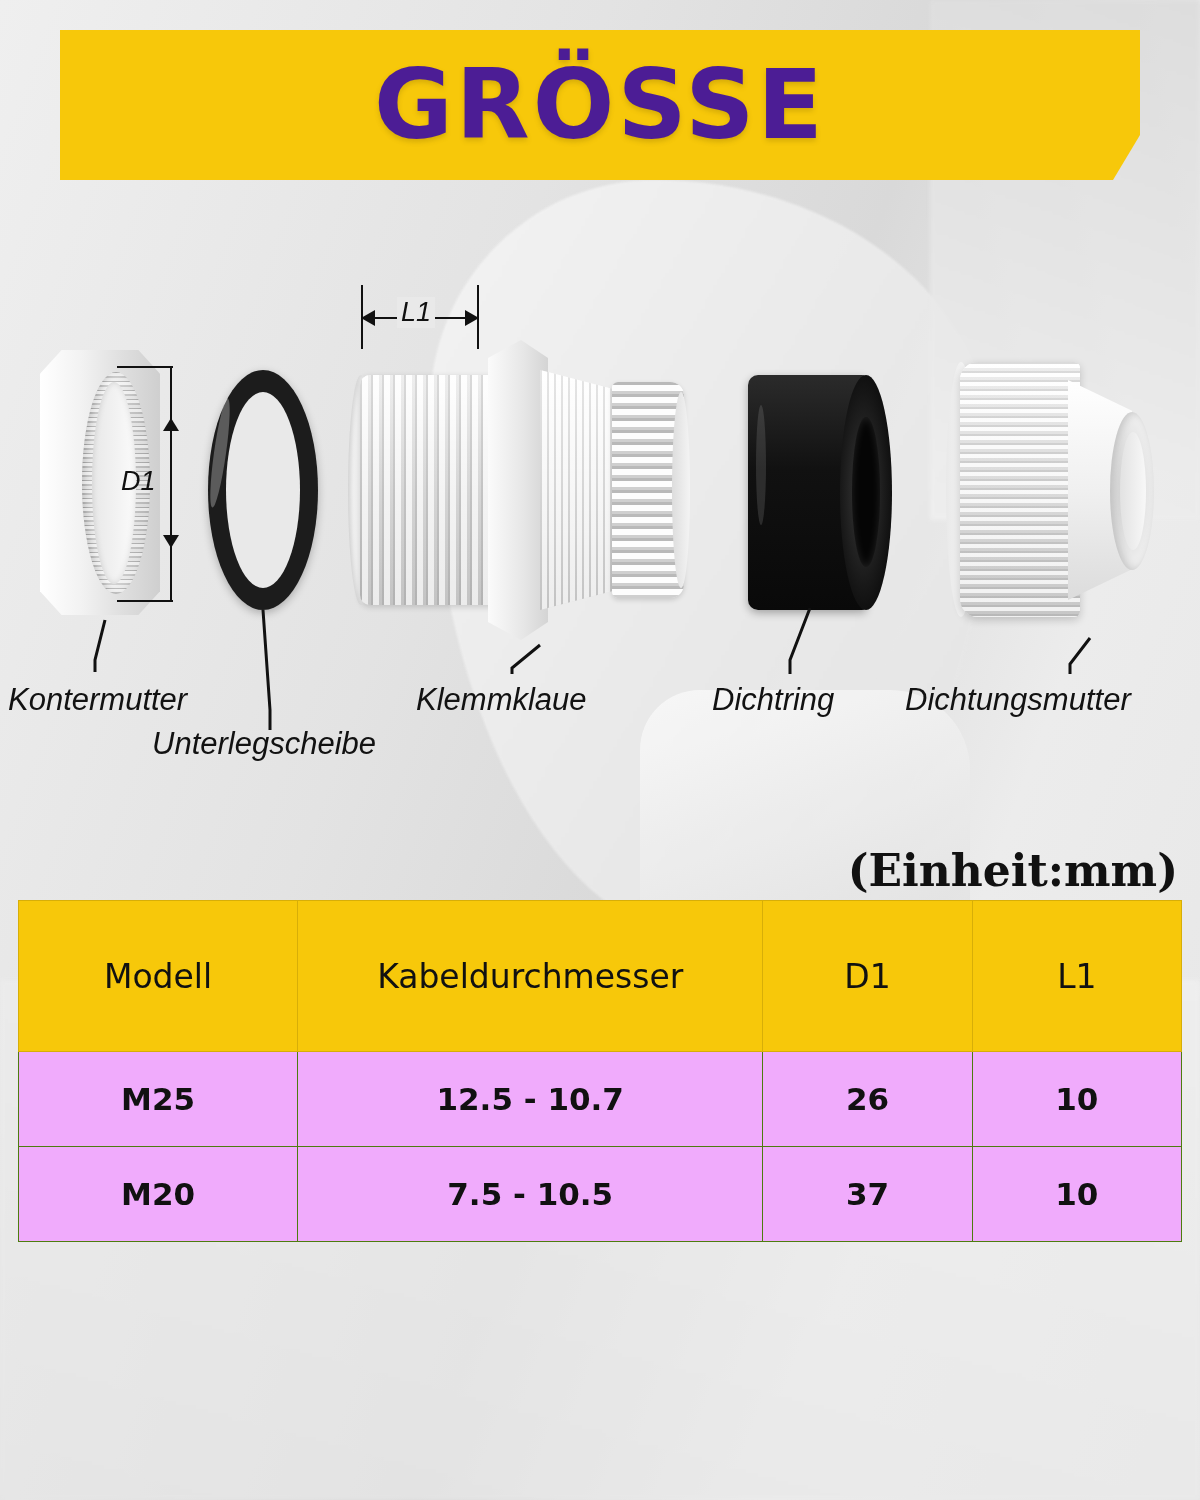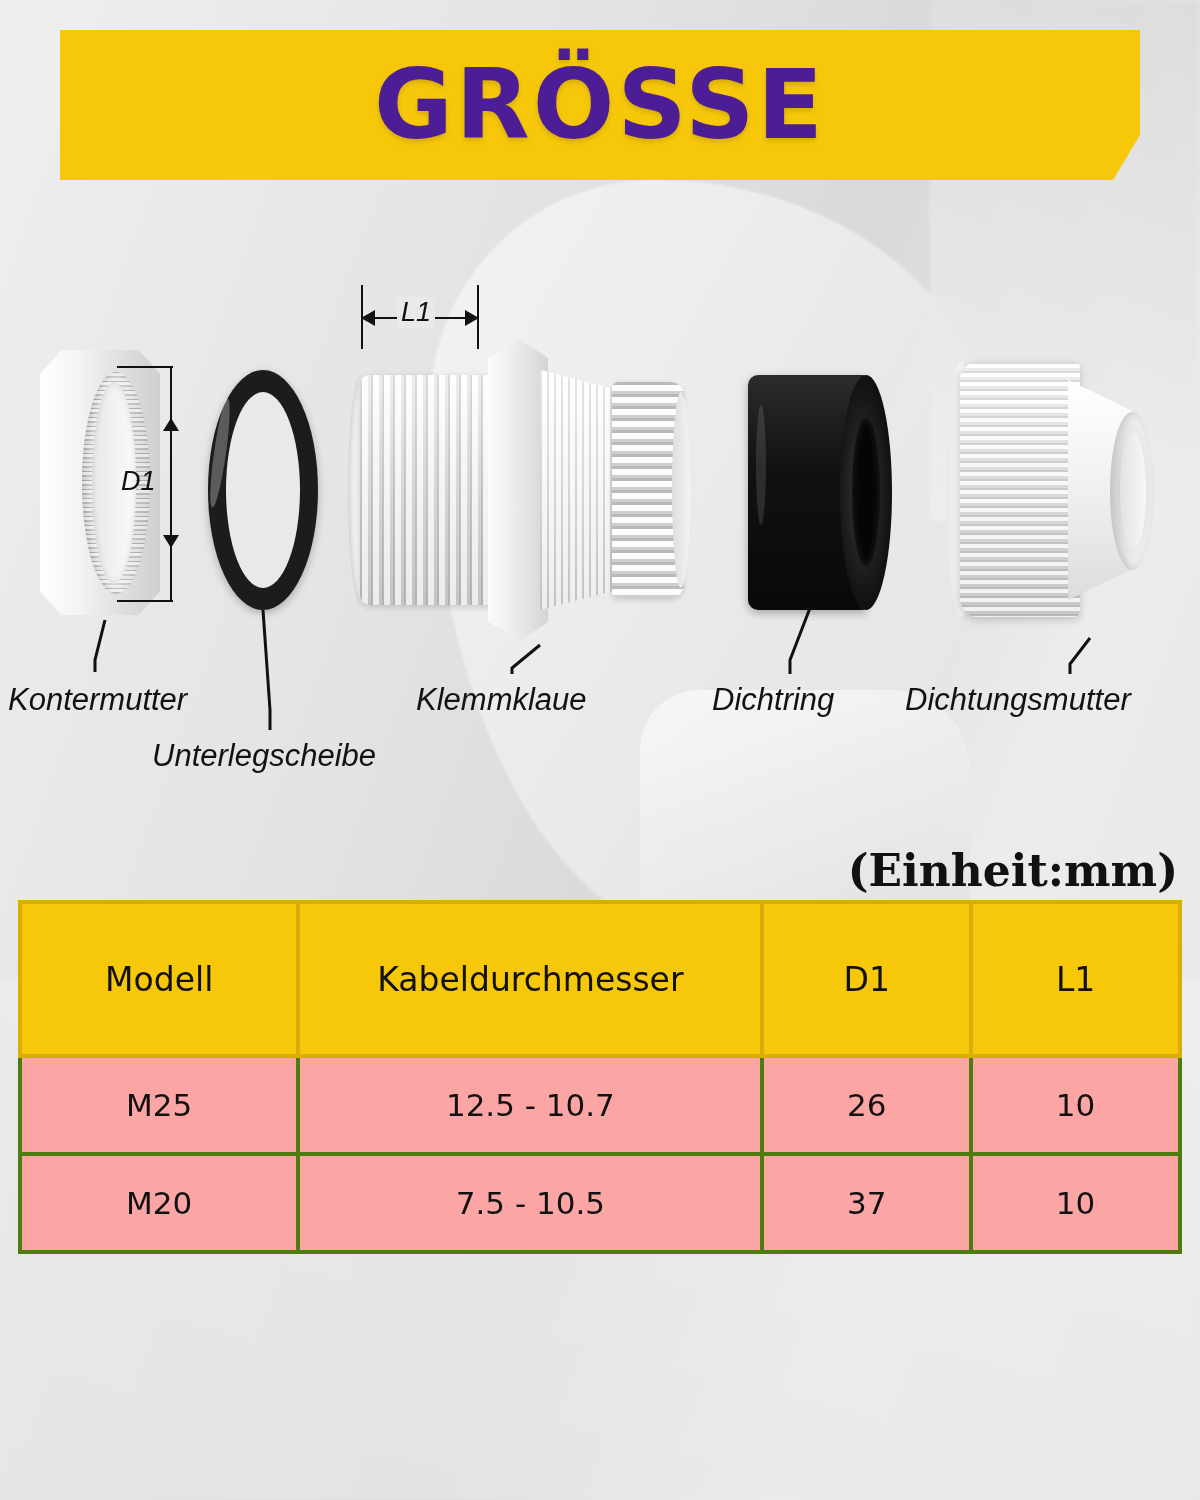--- a/index.html
+++ b/index.html
@@ -310,21 +310,21 @@
 
   .lbl {
     position: absolute;
     font-family: "Liberation Sans", sans-serif;
     font-style: italic;
     font-size: 31px;
     color: #121212;
     white-space: nowrap;
   }
   .lbl-kontermutter   { left: 8px;   top: 492px; }
-  .lbl-unterleg       { left: 152px; top: 548px; }
+  .lbl-unterleg       { left: 152px; top: 536px; }
   .lbl-klemmklaue     { left: 416px; top: 492px; }
   .lbl-dichtring      { left: 712px; top: 492px; }
   .lbl-dichtungsmutter{ left: 905px; top: 492px; text-align: right; }
 
   
   .unit-caption {
     position: absolute;
     right: 22px;
     top: 845px;
     font-family: "DejaVu Serif", serif;
@@ -341,37 +341,37 @@
     width: 1164px;
   }
   table.size-table {
     border-collapse: collapse;
     width: 100%;
     table-layout: fixed;
     background: #fff;
   }
   table.size-table th,
   table.size-table td {
-    border: 4px solid #4d7c0f;
+    border: 1px solid #4d7c0f;
     text-align: center;
     font-family: "DejaVu Sans", sans-serif;
     color: #111;
   }
   table.size-table thead th {
     background: #f7c80a;
     border-color: #d7ae08;
     font-size: 33px;
     height: 148px;
     font-weight: normal;
   }
   table.size-table tbody td {
-    background: #fca5a5;
+    background: #f0abfc;
     font-size: 31px;
     height: 92px;
-    font-weight: normal;
+    font-weight: bold;
   }
   col.c-model { width: 24%; }
   col.c-dia   { width: 40%; }
   col.c-d1    { width: 18%; }
   col.c-l1    { width: 18%; }
 </style>
 </head>
 <body>
 
 <div class="bg">

